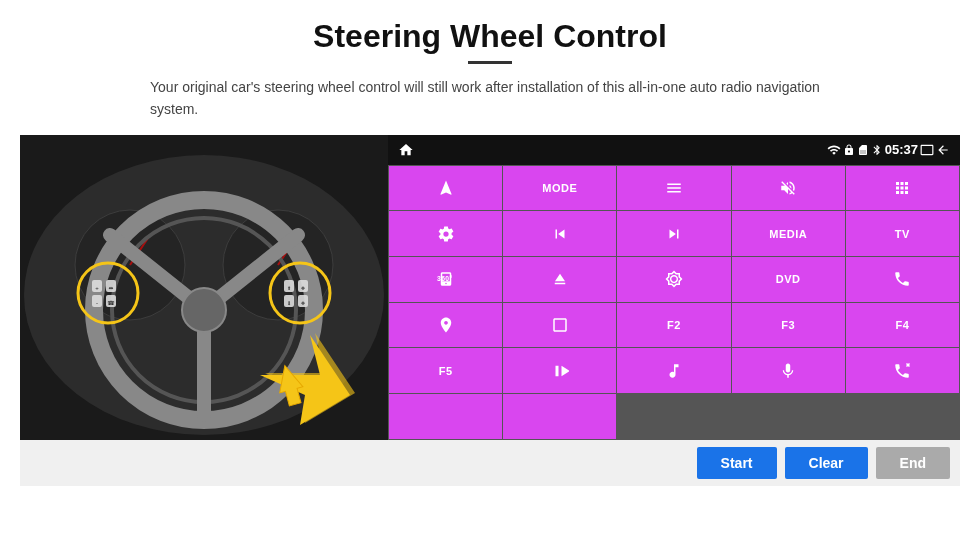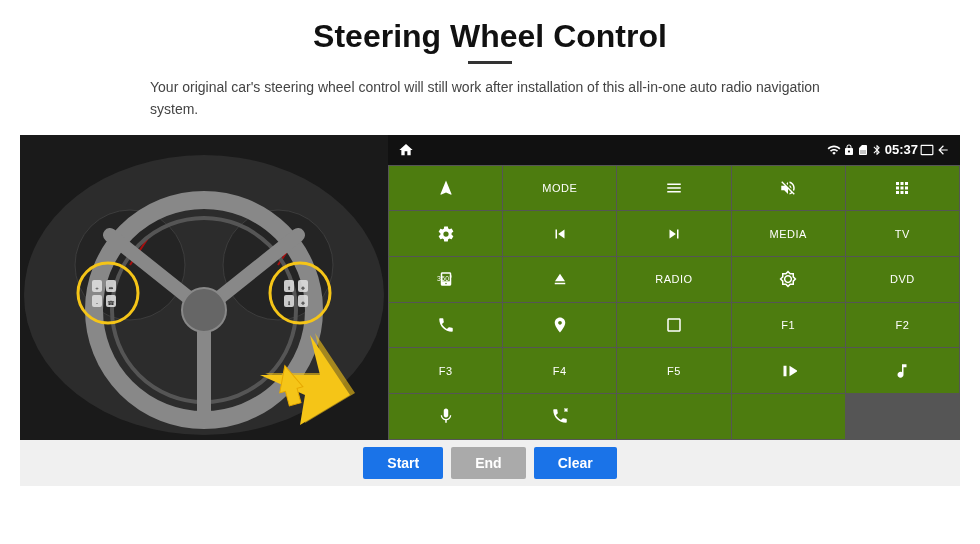--- a/index.html
+++ b/index.html
@@ -96,46 +96,46 @@
       display: grid;
       grid-template-columns: repeat(5, 1fr);
       grid-template-rows: repeat(6, 1fr);
       flex: 1;
       gap: 1px;
       background: #555;
       padding: 1px;
     }
 
     .grid-btn {
-      background: #4d7c0f;
+      background: #d946ef;
       color: #fff;
       display: flex;
       align-items: center;
       justify-content: center;
       font-size: 11px;
-      font-weight: 400;
+      font-weight: 700;
       cursor: pointer;
       border: none;
       letter-spacing: 0.5px;
       text-align: right;
     }
 
     .grid-btn svg {
       width: 18px;
       height: 18px;
       fill: #fff;
     }
 
     
     .bottom-bar {
       height: 46px;
       background: #f0f0f0;
       display: flex;
       align-items: center;
-      justify-content: center;
+      justify-content: flex-end;
       padding: 0 10px;
       gap: 8px;
       width: 940px;
     }
 
     .bottom-btn {
       padding: 8px 24px;
       font-size: 14px;
       font-weight: 600;
       border: none;
@@ -295,21 +295,20 @@
           <svg viewBox="0 0 24 24">
               <text y="14" font-size="9" fill="white">360°</text>
               <path d="M17 3H7c-1.1 0-2 .9-2 2v14c0 1.1.9 2 2 2h10c1.1 0 2-.9 2-2V5c0-1.1-.9-2-2-2zm-5 16c-.55 0-1-.45-1-1s.45-1 1-1 1 .45 1 1-.45 1-1 1zm5-4H7V5h10v10z"></path>
             </svg>
         </button>
         <button class="grid-btn">
           <svg viewBox="0 0 24 24">
               <path d="M5 17h14v2H5zm7-12L5.33 15h13.34z"></path>
             </svg>
         </button>
-        <button class="grid-btn">RADIO</button>
         <button class="grid-btn">
           <svg viewBox="0 0 24 24">
               <path d="M20 8.69V4h-4.69L12 .69 8.69 4H4v4.69L.69 12 4 15.31V20h4.69L12 23.31 15.31 20H20v-4.69L23.31 12 20 8.69zm-2 5.79V18h-3.52L12 20.48 9.52 18H6v-3.52L3.52 12 6 9.52V6h3.52L12 3.52 14.48 6H18v3.52L20.48 12 18 14.48zM12 6.5c-3.04 0-5.5 2.46-5.5 5.5s2.46 5.5 5.5 5.5 5.5-2.46 5.5-5.5-2.46-5.5-5.5-5.5zm0 9c-1.93 0-3.5-1.57-3.5-3.5s1.57-3.5 3.5-3.5 3.5 1.57 3.5 3.5-1.57 3.5-3.5 3.5z"></path>
             </svg>
         </button>
         <button class="grid-btn">DVD</button>
 
         <button class="grid-btn">
           <svg viewBox="0 0 24 24">
               <path d="M6.62 10.79c1.44 2.83 3.76 5.14 6.59 6.59l2.2-2.2c.27-.27.67-.36 1.02-.24 1.12.37 2.33.57 3.57.57.55 0 1 .45 1 1V20c0 .55-.45 1-1 1-9.39 0-17-7.61-17-17 0-.55.45-1 1-1h3.5c.55 0 1 .45 1 1 0 1.25.2 2.45.57 3.57.11.35.03.74-.25 1.02l-2.2 2.2z"></path>
@@ -318,21 +317,20 @@
         <button class="grid-btn">
           <svg viewBox="0 0 24 24">
               <path d="M12 2C8.13 2 5 5.13 5 9c0 5.25 7 13 7 13s7-7.75 7-13c0-3.87-3.13-7-7-7zm0 9.5c-1.38 0-2.5-1.12-2.5-2.5s1.12-2.5 2.5-2.5 2.5 1.12 2.5 2.5-1.12 2.5-2.5 2.5z"></path>
             </svg>
         </button>
         <button class="grid-btn">
           <svg viewBox="0 0 24 24">
               <path d="M19 3H5c-1.1 0-2 .9-2 2v14c0 1.1.9 2 2 2h14c1.1 0 2-.9 2-2V5c0-1.1-.9-2-2-2zm0 16H5V5h14v14z"></path>
             </svg>
         </button>
-        <button class="grid-btn">F1</button>
 
         <button class="grid-btn">F2</button>
         <button class="grid-btn">F3</button>
         <button class="grid-btn">F4</button>
         <button class="grid-btn">F5</button>
         <button class="grid-btn">
           <svg viewBox="0 0 24 24">
               <path d="M6 19h4V5H6v14zm8-14v14l11-7-11-7z"></path>
             </svg>
         </button>
@@ -355,16 +353,16 @@
             </svg>
         </button>
         <button class="grid-btn"></button>
         <button class="grid-btn"></button>
       </div>
     </div>
   </div>
 
   <div class="bottom-bar" style="width:940px;">
     <button class="bottom-btn btn-start">Start</button>
+    <button class="bottom-btn btn-clear">Clear</button>
     <button class="bottom-btn btn-end">End</button>
-    <button class="bottom-btn btn-clear">Clear</button>
   </div>
 </div>
 
 </body></html>

